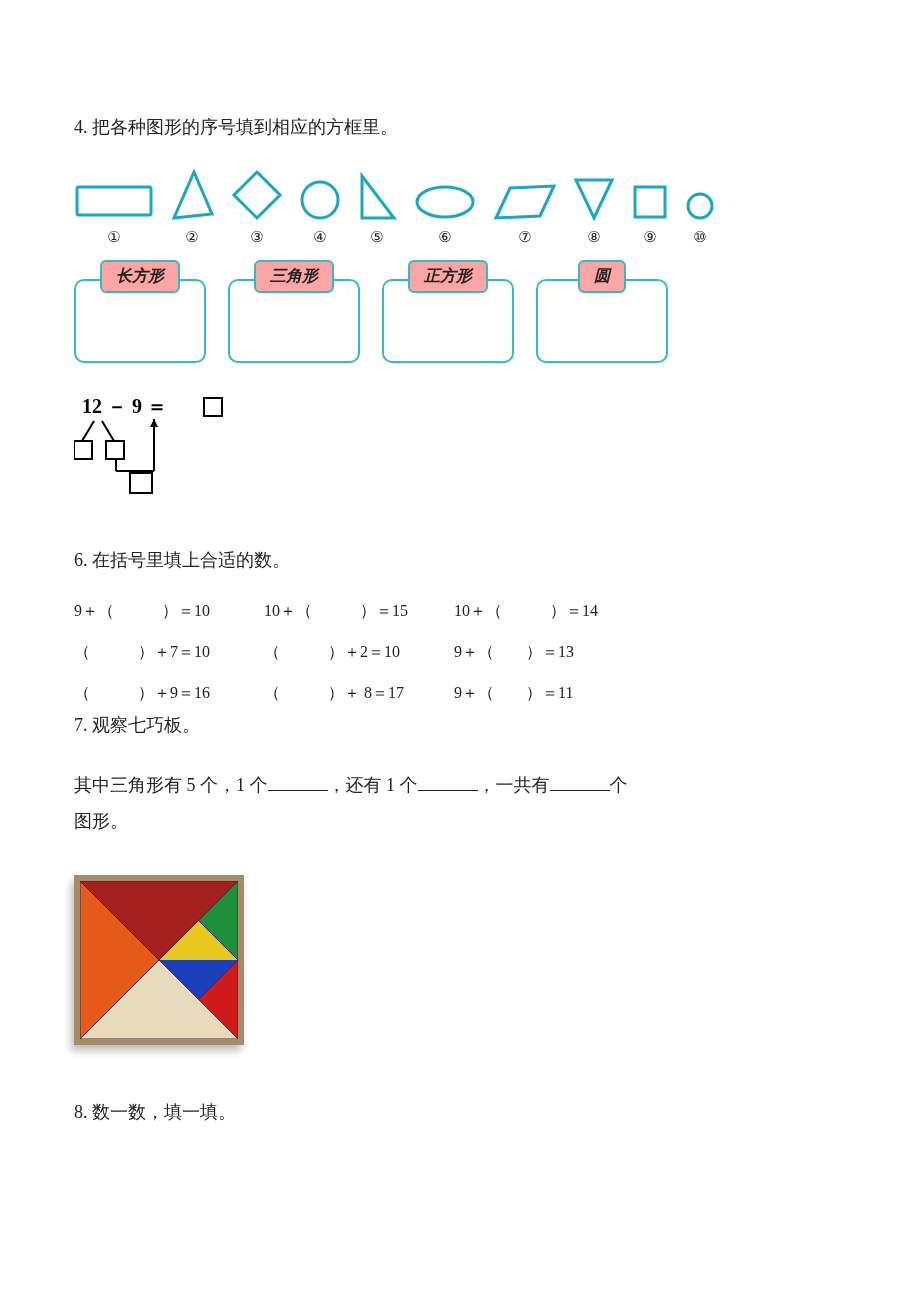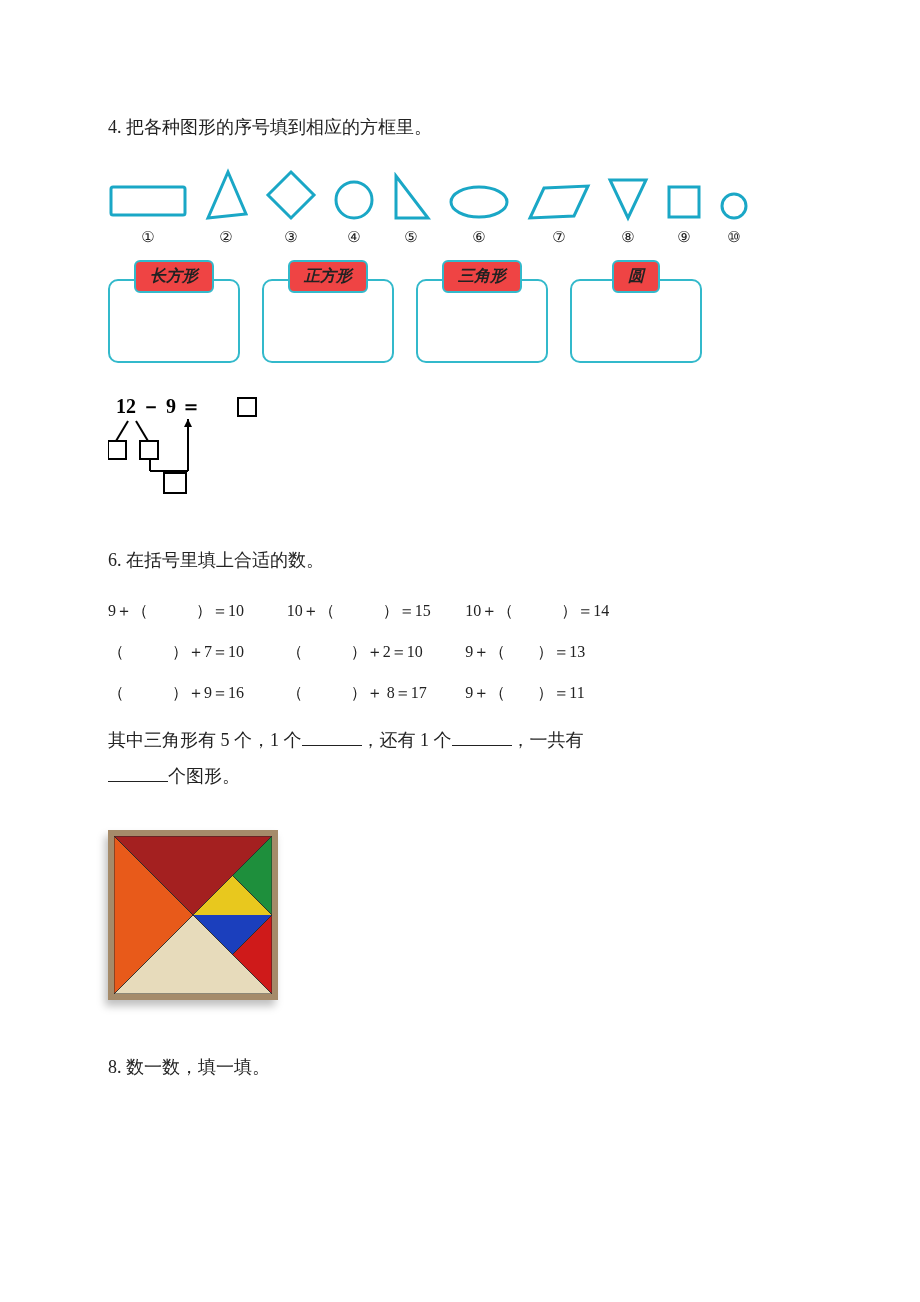--- a/index.html
+++ b/index.html
@@ -5,21 +5,21 @@
   body {
     margin: 0;
     padding: 0;
     background: #fff;
     font-family: "SimSun", "宋体", serif;
     color: #222;
     width: 920px;
   }
   .page {
     box-sizing: border-box;
-    padding: 110px 130px 60px 108px;
+    padding: 110px 130px 60px 74px;
     width: 764px;
   }
   .q-text {
     font-size: 18px;
     line-height: 1.9;
     margin: 0 0 24px 0;
   }
   
   .shapes-row {
     display: flex;
@@ -52,21 +52,21 @@
     align-items: center;
   }
   .cat-label {
     border: 2px solid #33b9cb;
     border-radius: 6px;
     padding: 4px 14px;
     font-size: 16px;
     font-family: "KaiTi","STKaiti","SimSun",serif;
     font-weight: 700;
     font-style: italic;
-    background: #ef4444;
+    background: #fca5a5;
     position: relative;
     z-index: 2;
   }
   .cat-box {
     border: 2px solid #33b9cb;
     border-radius: 10px;
     width: 128px;
     height: 80px;
     margin-top: -14px;
     background: #fff;
@@ -195,25 +195,25 @@
   </div>
 
   <div class="spacer-sm"></div>
 
   <div class="boxes-row">
     <div class="cat-box-wrap">
       <div class="cat-label">长方形</div>
       <div class="cat-box"></div>
     </div>
     <div class="cat-box-wrap">
+      <div class="cat-label">三角形</div>
+      <div class="cat-box"></div>
+    </div>
+    <div class="cat-box-wrap">
       <div class="cat-label">正方形</div>
-      <div class="cat-box"></div>
-    </div>
-    <div class="cat-box-wrap">
-      <div class="cat-label">三角形</div>
       <div class="cat-box"></div>
     </div>
     <div class="cat-box-wrap">
       <div class="cat-label">圆</div>
       <div class="cat-box"></div>
     </div>
   </div>
 
   <div class="q5-diagram">
     <svg width="190" height="110">
@@ -247,20 +247,21 @@
 
     <div class="q6-cell">（　　　）＋7＝10</div>
     <div class="q6-cell">（　　　）＋2＝10</div>
     <div class="q6-cell">9＋（　　）＝13</div>
 
     <div class="q6-cell">（　　　）＋9＝16</div>
     <div class="q6-cell">（　　　）＋ 8＝17</div>
     <div class="q6-cell">9＋（　　）＝11</div>
   </div>
 
+  <p class="q-text" style="margin-top:4px">7. 观察七巧板。</p>
   <p class="q7-line">
     <span>其中三角形有 5 个，1 个</span><span class="underline"></span><span>，还有 1 个</span><span class="underline"></span><span>，一共有</span><span class="underline"></span><span>个图形。</span>
   </p>
 
   <div class="tangram">
     <svg viewBox="0 0 100 100" width="100%" height="100%">
 
       <polygon points="0,0 50,50 0,100" fill="#e85a1a"></polygon>
 
       <polygon points="0,0 100,0 50,50" fill="#a42020"></polygon>

